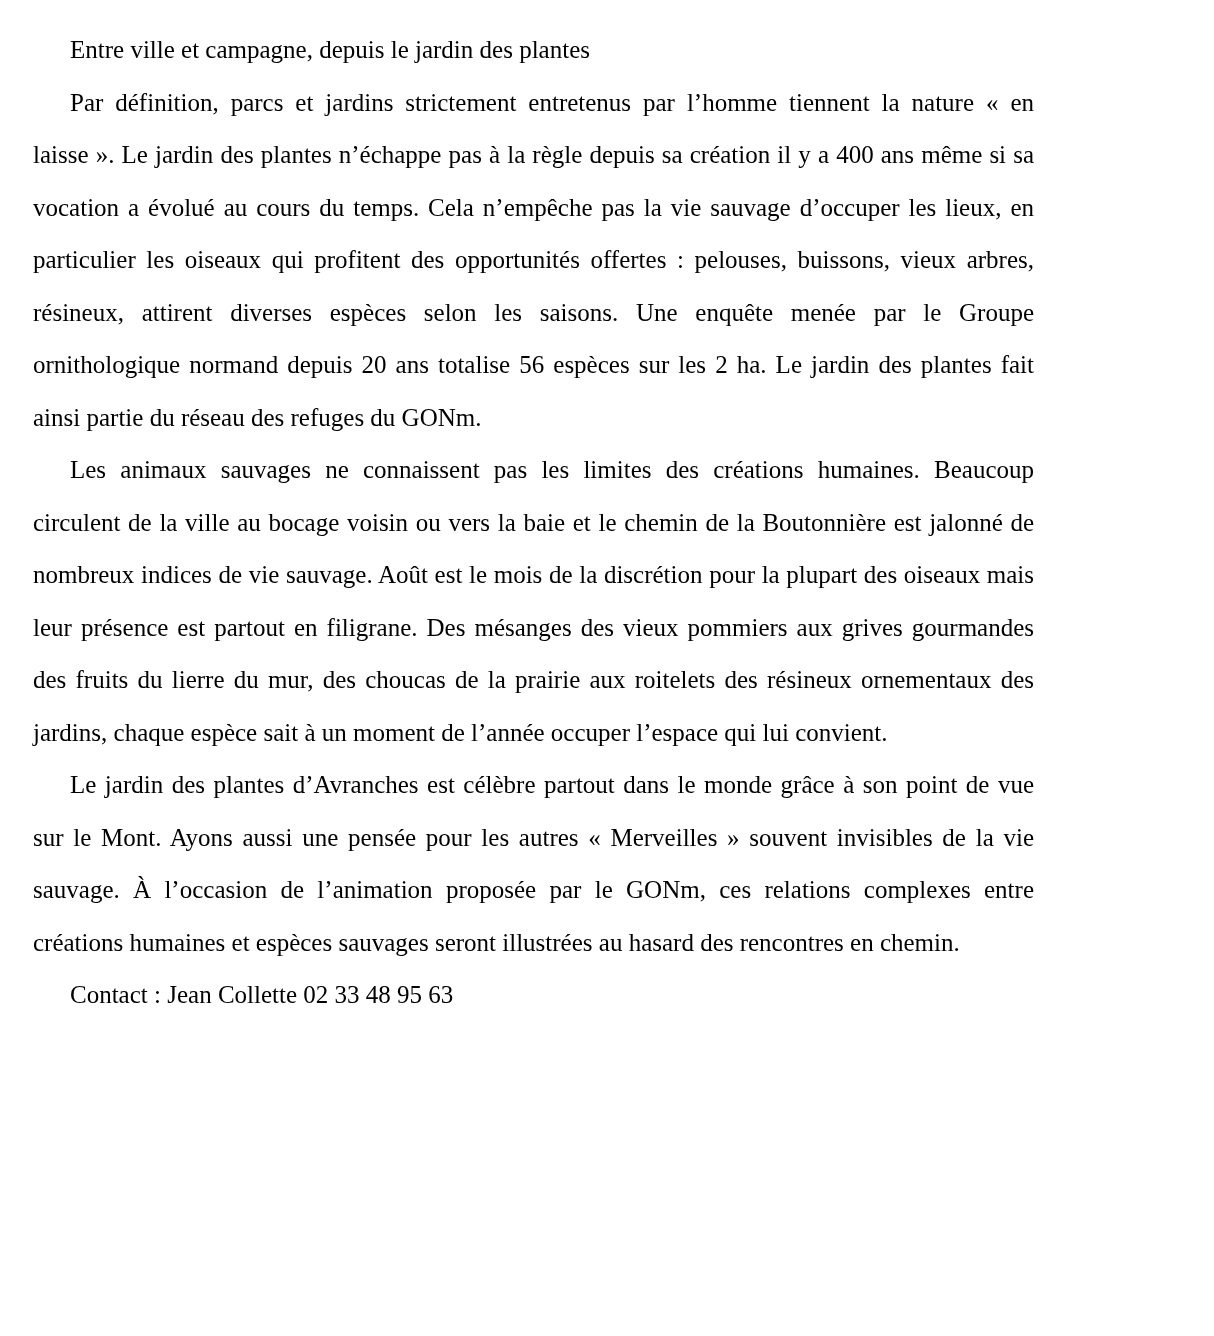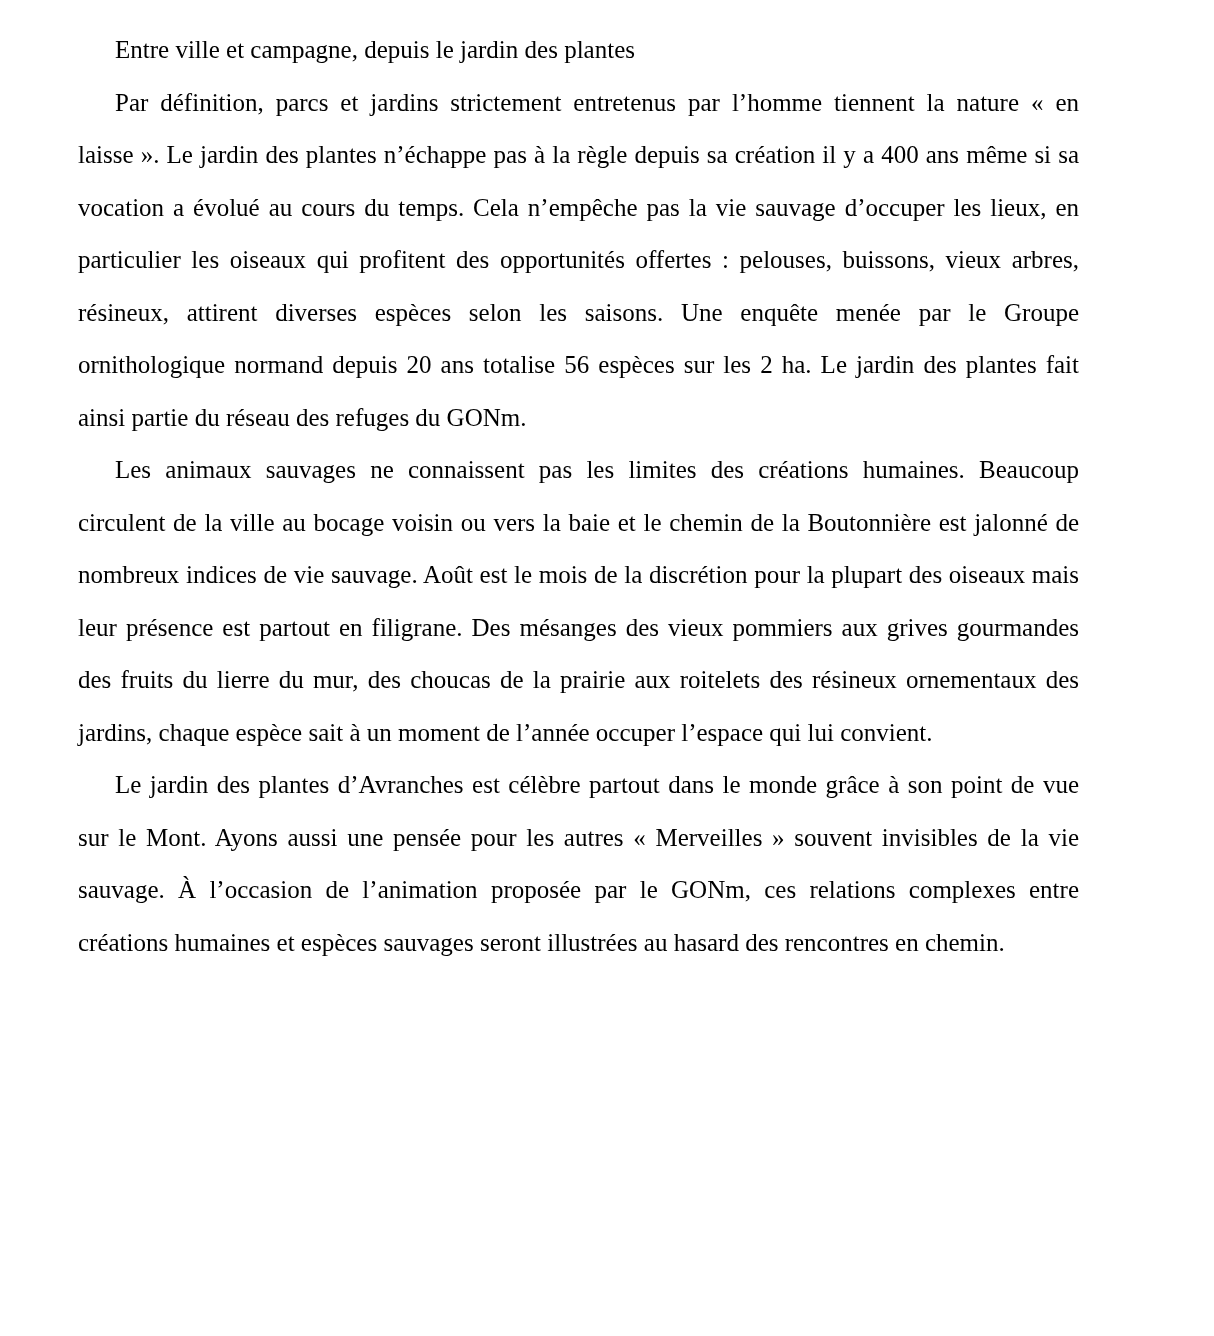--- a/index.html
+++ b/index.html
@@ -17,29 +17,29 @@
   }
   .doc {
     box-sizing: border-box;
     width: 1092px;
     min-height: 1336px;
     padding: 24px 58px 40px 33px;
     font-size: 25px;
     line-height: 52.5px;
     text-align: justify;
     text-rendering: optimizeLegibility;
-    margin-left: 45px;
   }
   .para {
     margin: 0;
     padding: 0;
     text-indent: 37px;
   }
 </style>
 </head>
 <body>
 
 <main class="doc">
   <p class="para">Entre ville et campagne, depuis le jardin des plantes</p>
   <p class="para">Par définition, parcs et jardins strictement entretenus par l’homme tiennent la nature «&nbsp;en laisse&nbsp;». Le jardin des plantes n’échappe pas à la règle depuis sa création il y a 400 ans même si sa vocation a évolué au cours du temps. Cela n’empêche pas la vie sauvage d’occuper les lieux, en particulier les oiseaux qui profitent des opportunités offertes&nbsp;: pelouses, buissons, vieux arbres, résineux, attirent diverses espèces selon les saisons. Une enquête menée par le Groupe ornithologique normand depuis 20 ans totalise 56 espèces sur les 2 ha. Le jardin des plantes fait ainsi partie du réseau des refuges du GONm.</p>
   <p class="para">Les animaux sauvages ne connaissent pas les limites des créations humaines. Beaucoup circulent de la ville au bocage voisin ou vers la baie et le chemin de la Boutonnière est jalonné de nombreux indices de vie sauvage. Août est le mois de la discrétion pour la plupart des oiseaux mais leur présence est partout en filigrane. Des mésanges des vieux pommiers aux grives gourmandes des fruits du lierre du mur, des choucas de la prairie aux roitelets des résineux ornementaux des jardins, chaque espèce sait à un moment de l’année occuper l’espace qui lui convient.</p>
   <p class="para">Le jardin des plantes d’Avranches est célèbre partout dans le monde grâce à son point de vue sur le Mont. Ayons aussi une pensée pour les autres «&nbsp;Merveilles&nbsp;» souvent invisibles de la vie sauvage. À l’occasion de l’animation proposée par le GONm, ces relations complexes entre créations humaines et espèces sauvages seront illustrées au hasard des rencontres en chemin.</p>
+  <p class="para">Contact&nbsp;: Jean Collette 02 33 48 95 63</p>
 </main>
 
 </body></html>

